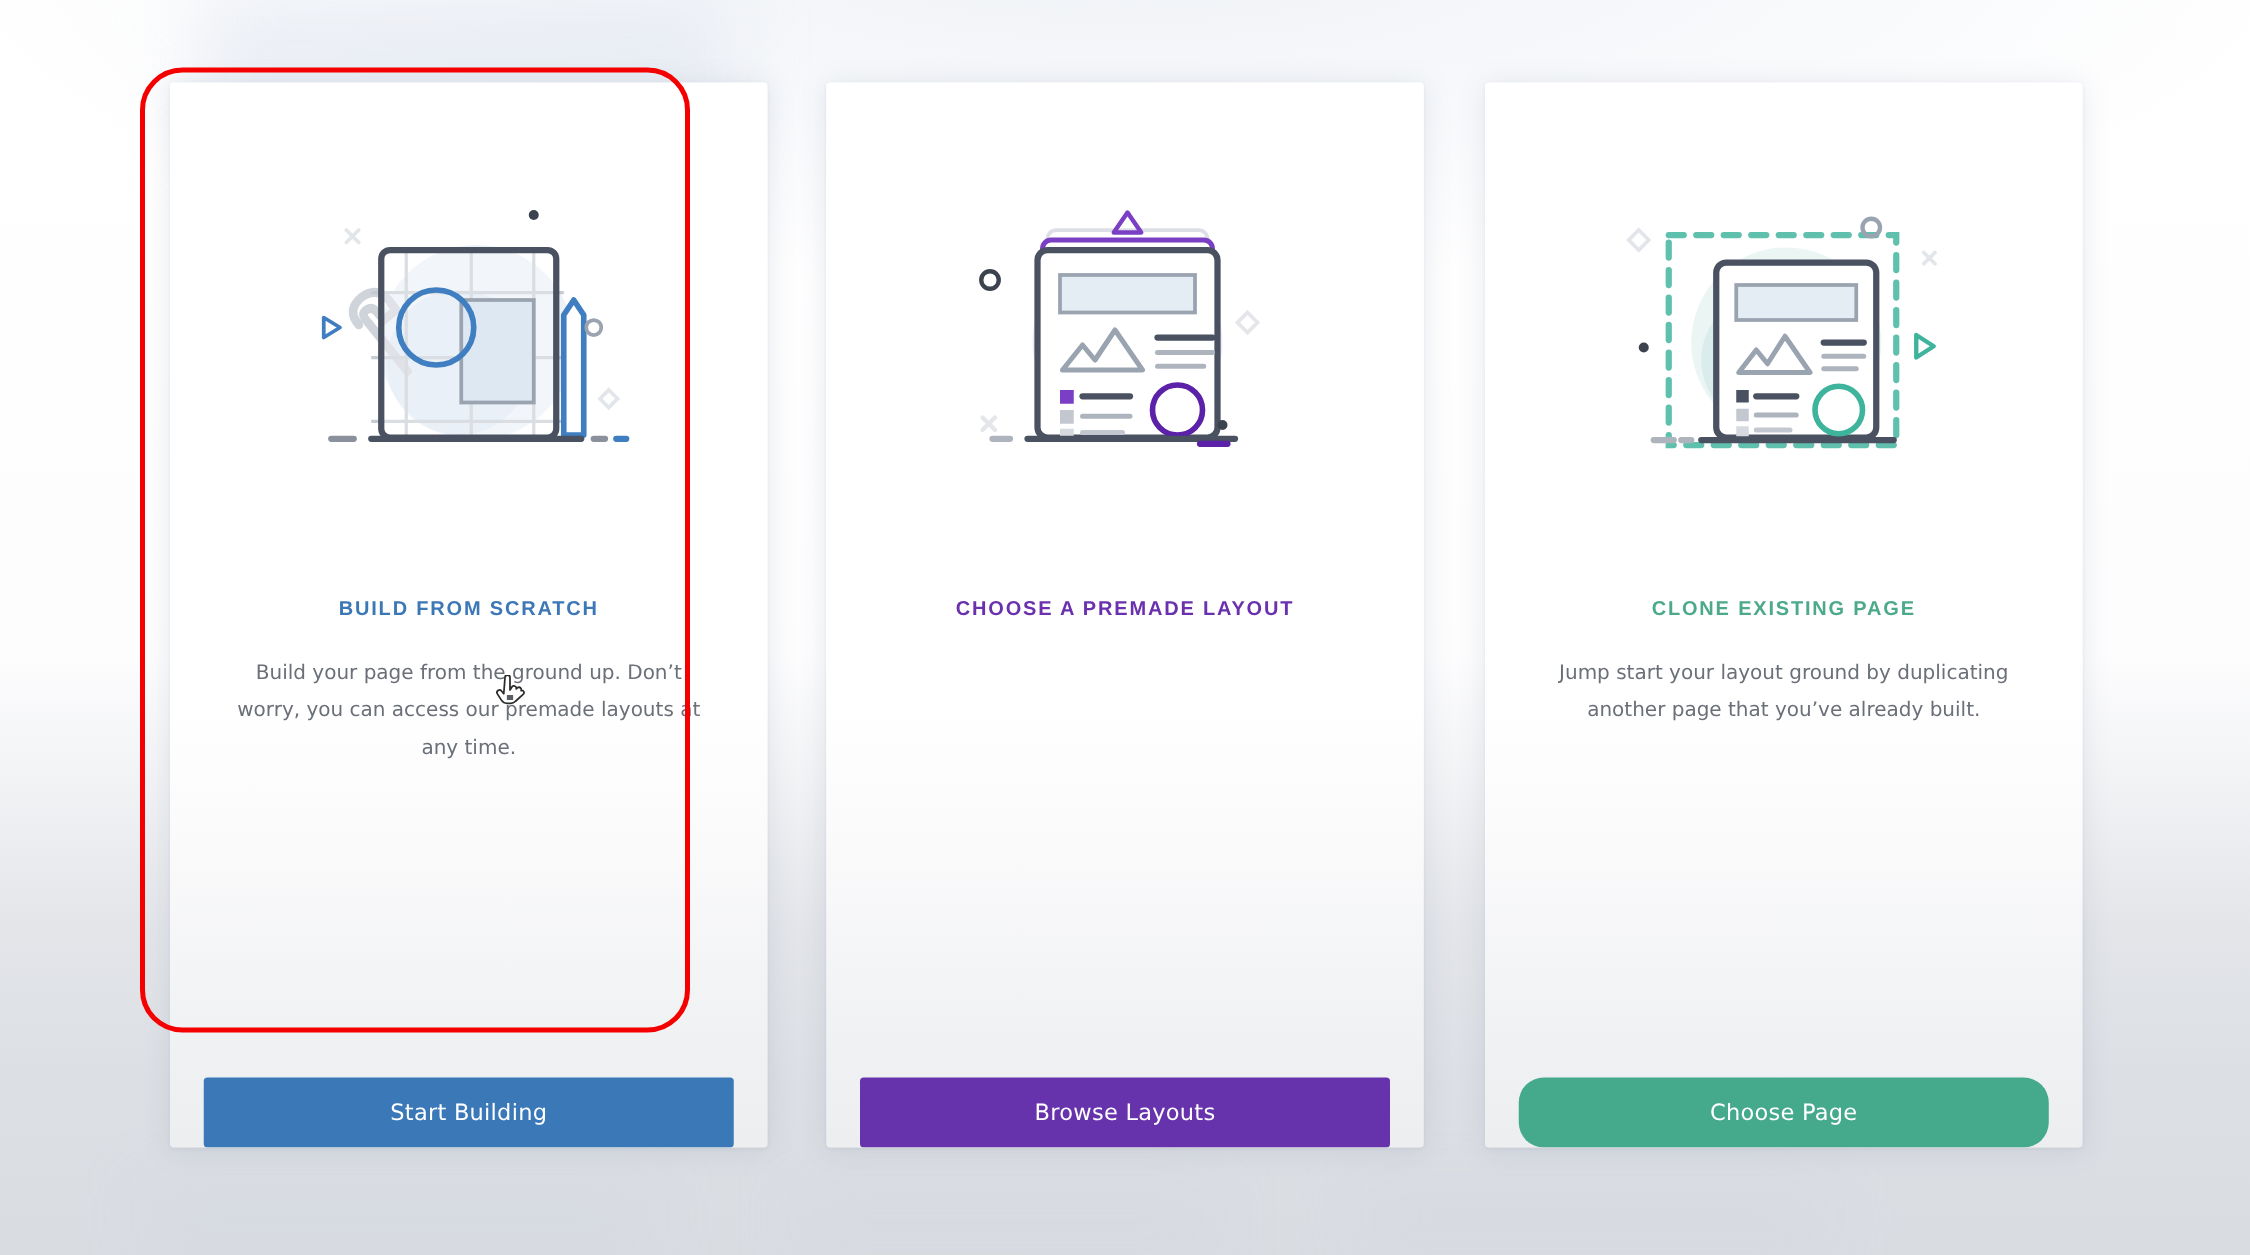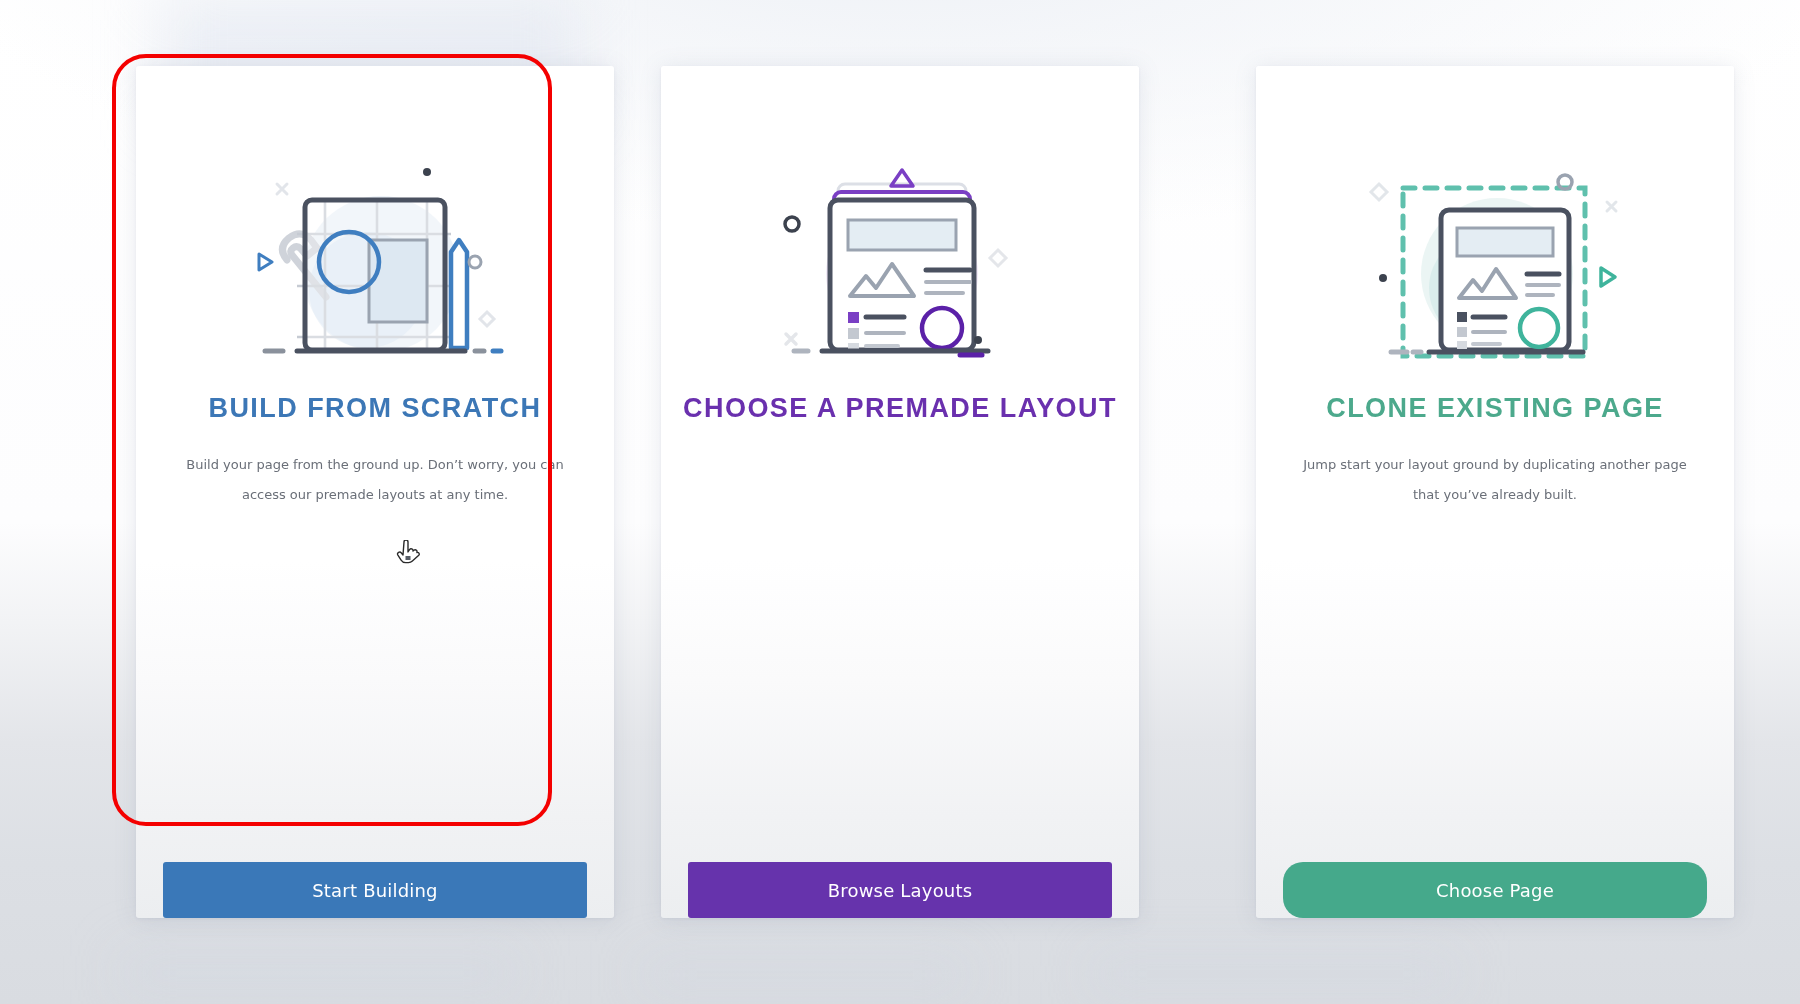--- a/index.html
+++ b/index.html
@@ -64,48 +64,49 @@
     border-radius: 3px;
     box-shadow: 0 2px 22px rgba(120,132,155,0.16),
                 0 1px 3px rgba(120,132,155,0.10);
     display: flex;
     flex-direction: column;
     align-items: center;
     overflow: hidden;
   }
   .card-1 { left: 136px; }
   .card-2 { left: 661px; align-items: center; }
-  .card-3 { left: 1256px; }
+  .card-3 { left: 1188px; }
 
   
   .card-2, .card-3 { filter: blur(0.35px); }
 
   .illustration {
     margin-top: 96px;
     width: 280px;
     height: 230px;
     position: relative;
   }
   .illustration svg { display: block; width: 100%; height: 100%; }
 
   .card-title {
-    font-size: 27px;
+    margin-top: 86px;
+    font-size: 16px;
     font-weight: bold;
     letter-spacing: 1.45px;
     text-align: center;
     line-height: 1.2;
   }
   .t-blue   { color: #3C77B6; }
   .t-purple { color: #6A30AE; }
   .t-green  { color: #4CA98C; }
 
   .card-desc {
     margin-top: 26px;
     width: 390px;
-    font-size: 13px;
+    font-size: 16px;
     line-height: 30px;
     color: #6a6f78;
     text-align: center;
     font-family: "DejaVu Sans", sans-serif;
   }
 
   .spacer { flex: 1 1 auto; }
 
   .card-button {
     width: 424px;

